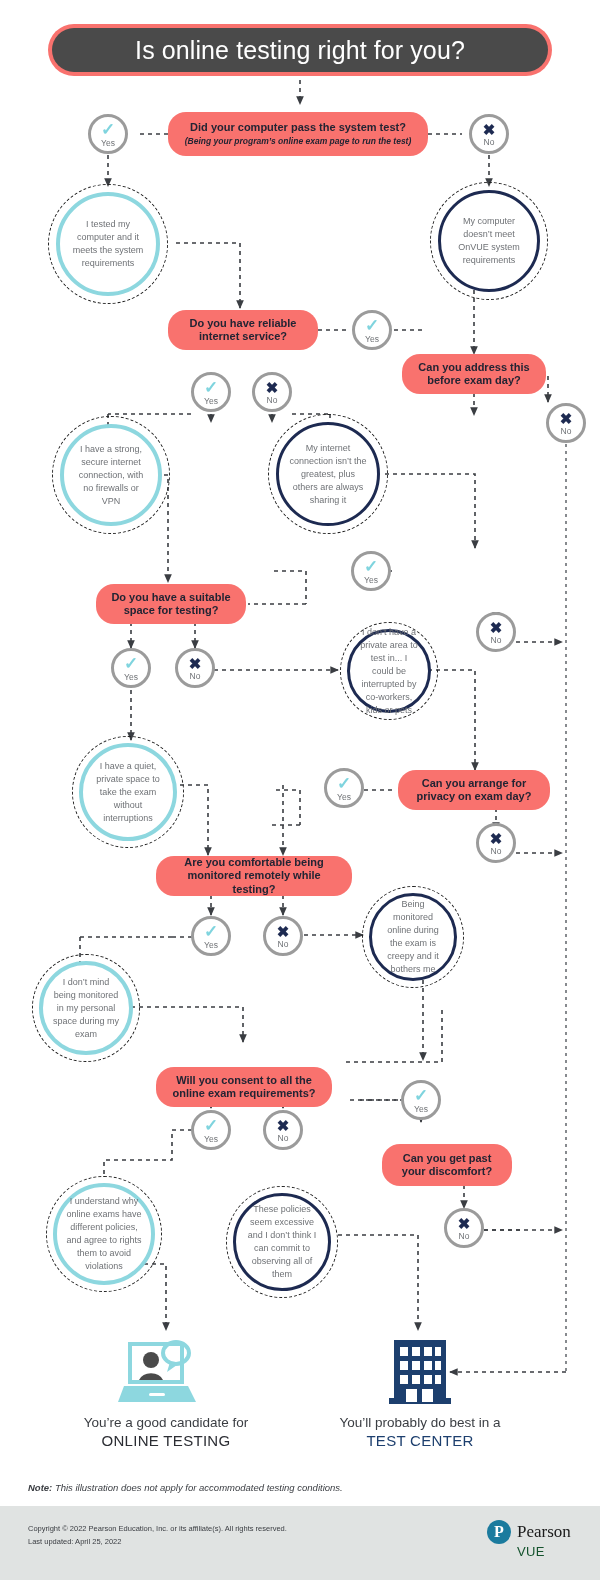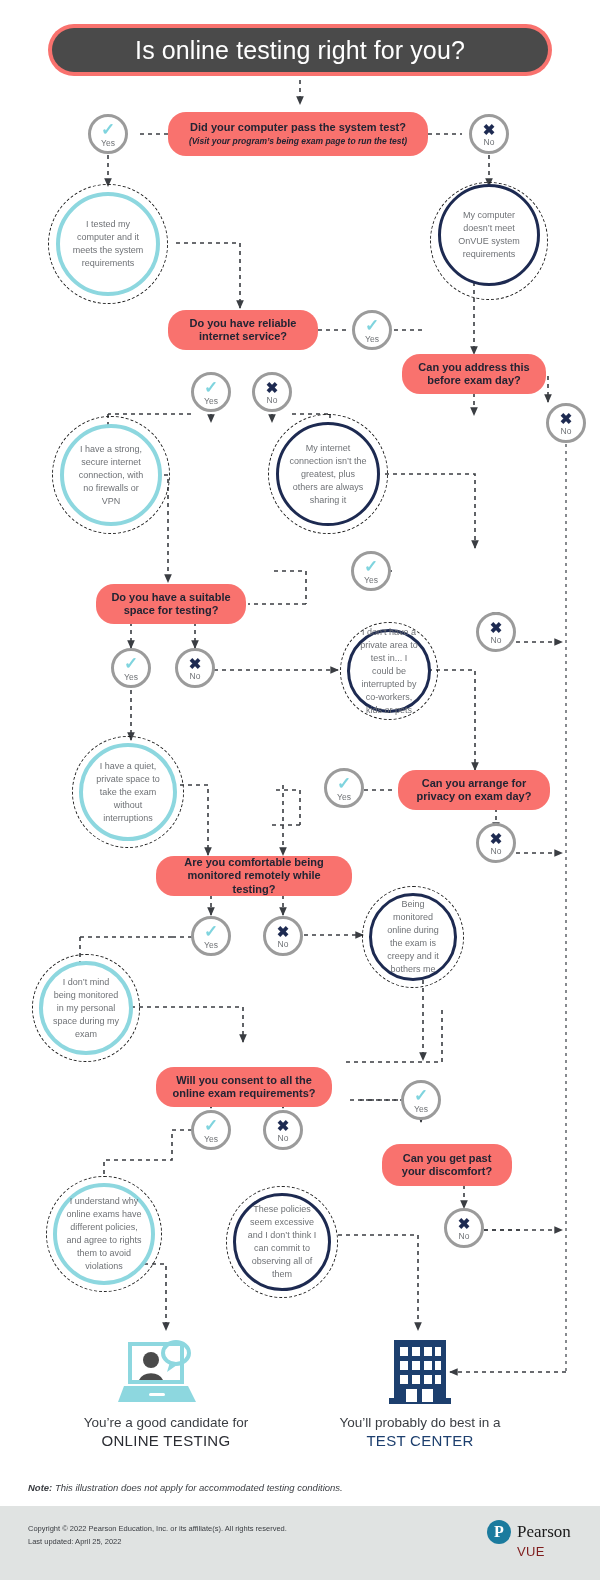--- a/index.html
+++ b/index.html
@@ -85,21 +85,21 @@
     position:absolute;left:0;top:2px;width:24px;height:24px;border-radius:50%;
     background:#1b7b9e;display:flex;align-items:center;justify-content:center;
   }
   .logo-circle span{color:#fff;font-family:"Liberation Serif", serif;font-size:16px;font-weight:700;line-height:1;}
   .logo-pearson{
     position:absolute;left:30px;top:2px;font-family:"Liberation Serif", serif;
     font-size:17px;color:#1b1b1b;line-height:24px;
   }
   .logo-vue{
     position:absolute;left:30px;top:26px;font-family:"Liberation Sans", sans-serif;
-    font-size:13px;color:#7f1d1d;letter-spacing:.4px;line-height:15px;
+    font-size:13px;color:#14532d;letter-spacing:.4px;line-height:15px;
   }
 
   svg.wires{position:absolute;left:0;top:0;width:600px;height:1580px;pointer-events:none;}
 </style>
 </head>
 <body>
 
 <div id="stage">
 
   <svg class="wires" viewBox="0 0 600 1580">
@@ -217,21 +217,21 @@
 
   <div class="title-wrap">
     <div class="title-outline"></div>
     <div class="title-bar">
       <div class="title-text">Is online testing right for you?</div>
     </div>
   </div>
 
   <div class="pill" style="left:168px;top:112px;width:260px;height:44px;">
     <div class="q-main">Did your computer pass the system test?</div>
-    <div class="q-sub">(Visit your program’s being exam page to run the test)</div>
+    <div class="q-sub">(Being your program’s online exam page to run the test)</div>
   </div>
 
   <div class="pill" style="left:402px;top:354px;width:144px;height:40px;">
     <div class="q-main">Can you address this before exam day?</div>
   </div>
 
   <div class="pill" style="left:168px;top:310px;width:150px;height:40px;">
     <div class="q-main">Do you have reliable internet service?</div>
   </div>
 
@@ -336,21 +336,21 @@
     <span class="glyph cross">✖</span>
     <span class="yn-label">No</span>
   </div>
 
   <div class="bubble-dash" style="left:48px;top:184px;width:120px;height:120px;"></div>
   <div class="bubble teal" style="left:56px;top:192px;width:104px;height:104px;">
     <div class="btxt">I tested my computer and it meets the system requirements</div>
   </div>
 
   <div class="bubble-dash" style="left:430px;top:182px;width:118px;height:118px;"></div>
-  <div class="bubble navy" style="left:438px;top:184px;width:102px;height:102px;">
+  <div class="bubble navy" style="left:438px;top:190px;width:102px;height:102px;">
     <div class="btxt">My computer doesn’t meet OnVUE system requirements</div>
   </div>
 
   <div class="bubble-dash" style="left:52px;top:416px;width:118px;height:118px;"></div>
   <div class="bubble teal" style="left:60px;top:424px;width:102px;height:102px;">
     <div class="btxt">I have a strong, secure internet connection, with no firewalls or VPN</div>
   </div>
 
   <div class="bubble-dash" style="left:268px;top:414px;width:120px;height:120px;"></div>
   <div class="bubble navy" style="left:276px;top:422px;width:104px;height:104px;">

